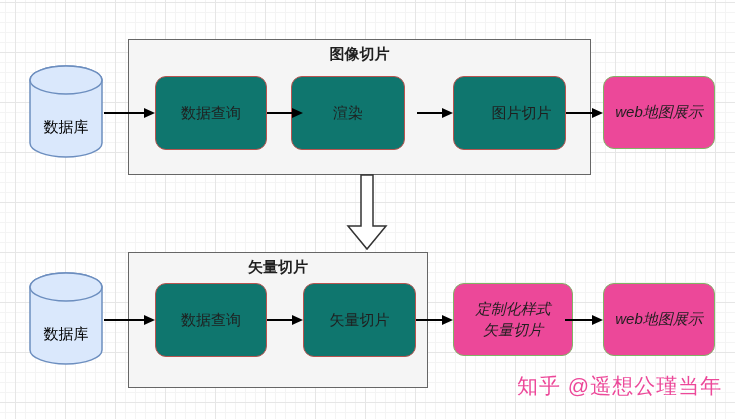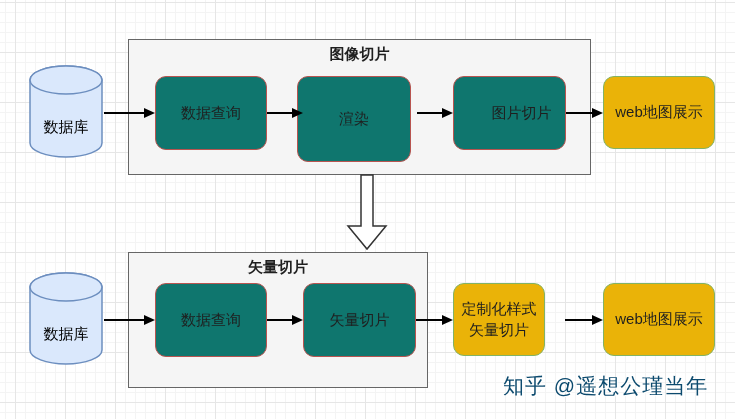--- a/index.html
+++ b/index.html
@@ -40,21 +40,21 @@
     border-radius: 11px;
     display: flex;
     flex-direction: column;
     align-items: center;
     justify-content: center;
     text-align: center;
     font-size: 15px;
     line-height: 1.35;
   }
   .node.pink  { background: #0f766e; border: 1.5px solid #b85450; }
-  .node.green { background: #eab308; border: 1.5px solid #82b366; }
+  .node.green { background: #ec4899; border: 1.5px solid #82b366; font-style: italic; }
 
   
   .cylinder { position: absolute; }
   .cylinder svg { display: block; }
   .cyl-label {
     position: absolute;
     left: 0; right: 0; top: 57%;
     text-align: center;
     font-size: 15px;
     color: #000000;
@@ -74,24 +74,24 @@
     border-top: 5px solid transparent;
     border-bottom: 5px solid transparent;
   }
 
   
   .big-arrow { position: absolute; }
 
   
   .watermark {
     position: absolute;
-    left: 503px; top: 372px;
+    left: 517px; top: 372px;
     font-size: 21px;
     letter-spacing: 1px;
-    color: #0c4a6e;
+    color: #ec4899;
     text-shadow: 1px 1px 0 rgba(255,255,255,0.9);
     white-space: nowrap;
   }
 </style>
 </head>
 <body>
 
 <div class="group" style="left:128px; top:39px; width:463px; height:136px;">
   <div class="group-title">图像切片</div>
 </div>
@@ -100,21 +100,21 @@
   <svg width="74" height="93" viewBox="0 0 74 93">
     <path d="M1,15 A36,14 0 0 1 73,15 L73,78 A36,14 0 0 1 1,78 Z" fill="#dae8fc" stroke="#6c8ebf" stroke-width="1.5"></path>
     <ellipse cx="37" cy="15" rx="36" ry="14" fill="#dae8fc" stroke="#6c8ebf" stroke-width="1.5"></ellipse>
   </svg>
   <div class="cyl-label">数据库</div>
 </div>
 
 <div class="node pink" style="left:155px; top:76px; width:112px; height:74px;">
   <span>数据查询</span>
 </div>
-<div class="node pink" style="left:297px; top:76px; width:114px; height:86px;text-align:center;">
+<div class="node pink" style="left:291px; top:76px; width:114px; height:74px;text-align:center;">
   <span>渲染</span>
 </div>
 <div class="node pink" style="left:453px; top:76px; width:113px; height:74px;padding-left:24px;">
   <span>图片切片</span>
 </div>
 <div class="node green" style="left:603px; top:76px; width:112px; height:73px;">
   <span>web地图展示</span>
 </div>
 
 <div class="harrow" style="left:104px; top:107px; width:51px;">
@@ -149,21 +149,21 @@
   </svg>
   <div class="cyl-label">数据库</div>
 </div>
 
 <div class="node pink" style="left:155px; top:283px; width:112px; height:74px;">
   <span>数据查询</span>
 </div>
 <div class="node pink" style="left:303px; top:283px; width:113px; height:74px;">
   <span>矢量切片</span>
 </div>
-<div class="node green" style="left:453px; top:283px; width:92px; height:73px;">
+<div class="node green" style="left:453px; top:283px; width:120px; height:73px;">
   <span>定制化样式</span>
   <span>矢量切片</span>
 </div>
 <div class="node green" style="left:603px; top:283px; width:112px; height:73px;">
   <span>web地图展示</span>
 </div>
 
 <div class="harrow" style="left:104px; top:314px; width:51px;">
   <span class="shaft"></span>
   <span class="head"></span>

